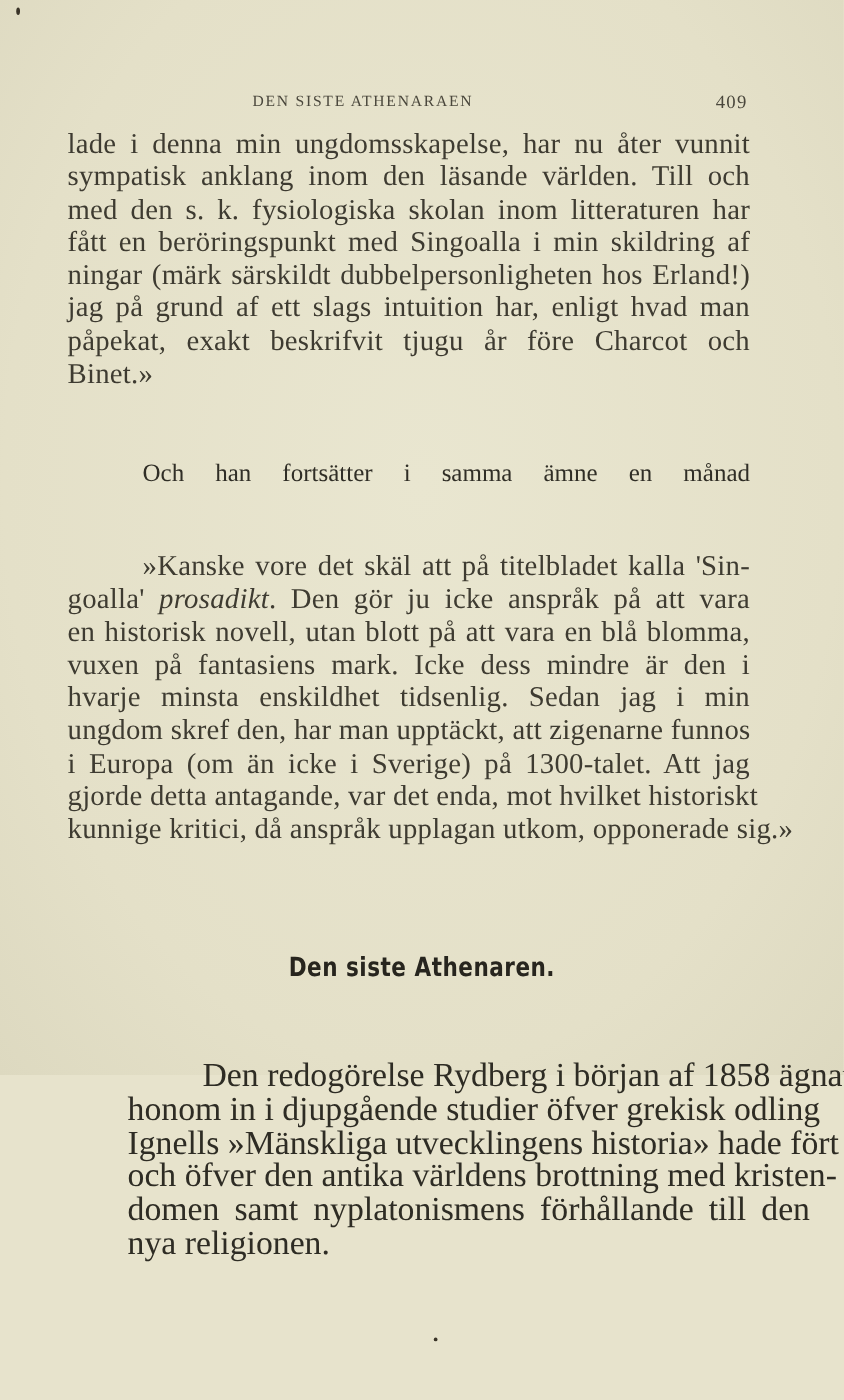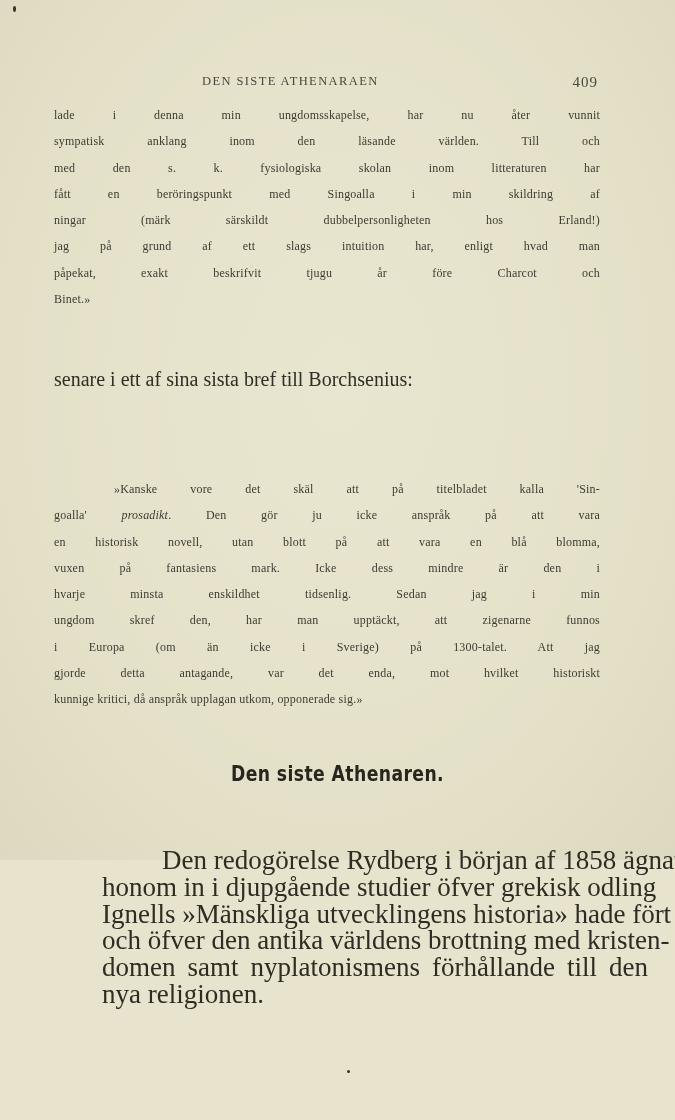--- a/index.html
+++ b/index.html
@@ -20,21 +20,21 @@
     font-size: 12.5px; letter-spacing: 1.4px; color: #4a473c;
   }
   .running-head .title { position: absolute; left: 0; top: 0; }
   .running-head .pageno { position: absolute; right: 4px; top: 0; font-size: 15px; letter-spacing: 1px; }
   .block {
     position: absolute; left: 54px; width: 546px;
     text-align: justify;
   }
   .line { display: block; white-space: nowrap; text-align: justify; text-align-last: justify; }
   .line.last { text-align-last: left; }
-  .small { font-size: 12px; line-height: 26.3px; color: #3e3b31; letter-spacing: 0.2px; }
+  .small { font-size: 23px; line-height: 26.3px; color: #3e3b31; letter-spacing: 0.2px; }
   .mid { font-size: 20px; line-height: 26px; color: #302e26; }
   .large { font-size: 27px; line-height: 26.8px; color: #2e2c24; margin-left: 48px; }
   .indent { padding-left: 60px; }
   .ital { font-style: italic; }
   .section-heading {
     position: absolute; top: 762px; left: 0; width: 675px; text-align: center;
     font-family: "DejaVu Sans", "Liberation Sans", sans-serif;
     font-size: 21px; font-weight: bold; letter-spacing: 0.5px; color: #27251e;
     transform: scaleX(0.82);
   }
@@ -56,24 +56,24 @@
     <span class="line">sympatisk anklang inom den läsande världen. Till och</span>
     <span class="line">med den s. k. fysiologiska skolan inom litteraturen har</span>
     <span class="line">fått en beröringspunkt med Singoalla i min skildring af</span>
     <span class="line">ningar (märk särskildt dubbelpersonligheten hos Erland!)</span>
     <span class="line">jag på grund af ett slags intuition har, enligt hvad man</span>
     <span class="line">påpekat, exakt beskrifvit tjugu år före Charcot och</span>
     <span class="line last">Binet.»</span>
   </div>
 
   <div class="block mid" style="top:366px;">
-    <span class="line last">senare i ett af sina sista bref till Borchsenius:</span>
+    <span class="line indent">Och han fortsätter i samma ämne en månad</span>
   </div>
 
-  <div class="block small" style="top:476px;">
+  <div class="block small" style="top:440px;">
     <span class="line indent">»Kanske vore det skäl att på titelbladet kalla 'Sin-</span>
     <span class="line"><span>goalla' </span><span class="ital">prosadikt</span><span>. Den gör ju icke anspråk på att vara</span></span>
     <span class="line">en historisk novell, utan blott på att vara en blå blomma,</span>
     <span class="line">vuxen på fantasiens mark. Icke dess mindre är den i</span>
     <span class="line">hvarje minsta enskildhet tidsenlig. Sedan jag i min</span>
     <span class="line">ungdom skref den, har man upptäckt, att zigenarne funnos</span>
     <span class="line">i Europa (om än icke i Sverige) på 1300-talet. Att jag</span>
     <span class="line">gjorde detta antagande, var det enda, mot hvilket historiskt</span>
     <span class="line last">kunnige kritici, då anspråk upplagan utkom, opponerade sig.»</span>
   </div>

